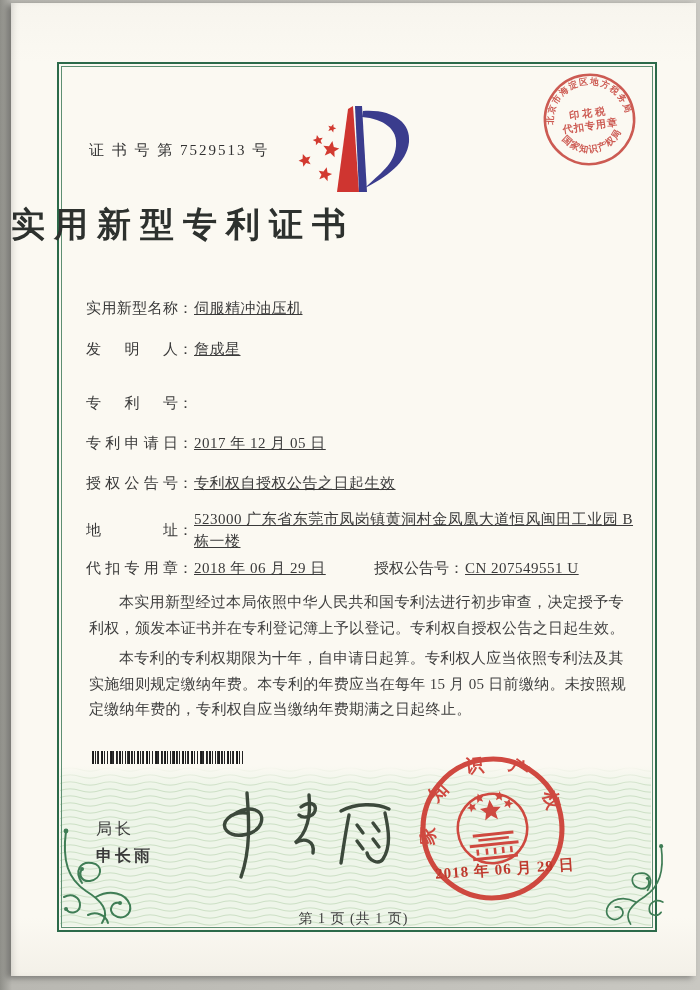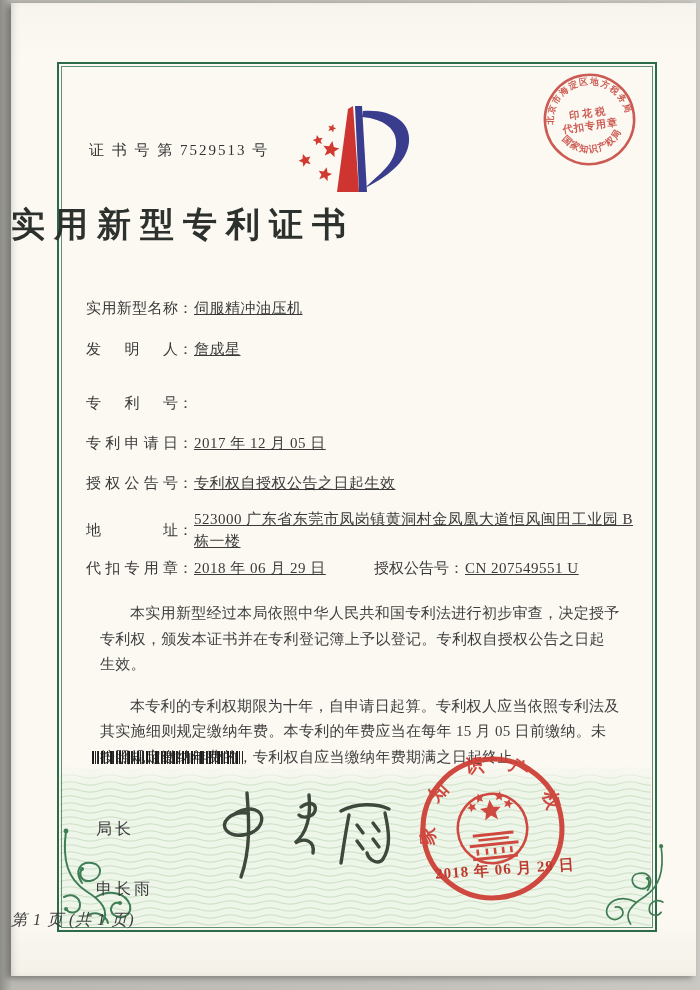--- a/index.html
+++ b/index.html
@@ -23,37 +23,37 @@
     font-size:34px;font-weight:700;color:#2d312e;letter-spacing:9px;}
   .logo{position:absolute;left:276px;top:99px;width:132px;height:97px;}
   .frow{position:absolute;left:75px;right:58px;display:flex;align-items:center;
     font-size:15px;color:#3a3a3a;line-height:22px;}
   .flabel{display:inline-block;width:92px;text-align:justify;text-align-last:justify;flex:none;}
   .fcolon{flex:none;width:16px;}
   .fvalue{letter-spacing:.5px;text-decoration:underline;}
   .grant2{position:absolute;left:288px;top:0;display:flex;}
   .paras{position:absolute;left:73px;top:582px;width:552px;font-size:15px;
     line-height:25.5px;color:#3f3f3f;}
-  .paras p{margin:16px;text-indent:2em;letter-spacing:.3px;}
+  .paras p{margin:5px;text-indent:2em;letter-spacing:.3px;}
   .barcode{position:absolute;left:81px;top:748px;width:153px;height:13px;
     background:
       repeating-linear-gradient(90deg,#222 0 1px,rgba(0,0,0,0) 1px 3px),
       repeating-linear-gradient(90deg,#1a1a1a 0 2px,rgba(0,0,0,0) 2px 9px),
       repeating-linear-gradient(90deg,#333 0 1px,rgba(0,0,0,0) 1px 5px);}
   .pattern{position:absolute;left:48.5px;top:763px;width:591px;height:160px;background:#eef5e9;}
   .pattern-fade{position:absolute;left:0;top:0;right:0;height:20px;
     background:linear-gradient(180deg,#fbf9f2,rgba(251,249,242,0));}
   .signatory{position:absolute;left:85px;font-family:"Liberation Sans","DejaVu Sans",sans-serif;
     font-size:16px;color:#3a3a3a;letter-spacing:3px;}
-  .sig-title{top:816px;} .sig-name{top:876px;}
+  .sig-title{top:816px;} .sig-name{top:843px;font-weight:bold;}
   .signature{position:absolute;left:180px;top:782px;width:220px;height:100px;}
   .seal{position:absolute;left:408px;top:752px;width:147px;height:147px;opacity:.92;transform:rotate(-6deg);}
   .seal-date{position:absolute;left:414px;top:857px;width:160px;text-align:center;
     color:#bf3a2e;font-size:15px;letter-spacing:1px;transform:rotate(-4deg);font-weight:600;}
-  .footer{position:absolute;left:0;right:0;top:907px;text-align:left;font-size:16px;color:#3d3d3d;letter-spacing:1px;font-style:italic;}
+  .footer{position:absolute;left:0;right:0;top:907px;text-align:center;font-size:14px;color:#3d3d3d;letter-spacing:1px;}
   .stamp{position:absolute;left:530px;top:68px;width:97px;height:97px;opacity:.9;transform:rotate(-8deg);}
   .flourish{position:absolute;}
   .fl-left{left:41px;top:824px;width:92px;height:102px;}
   .fl-right{left:584px;top:838px;width:78px;height:90px;transform:scaleX(-1);}
 </style>
 </head>
 <body>
 
 <div class="paper">
 

